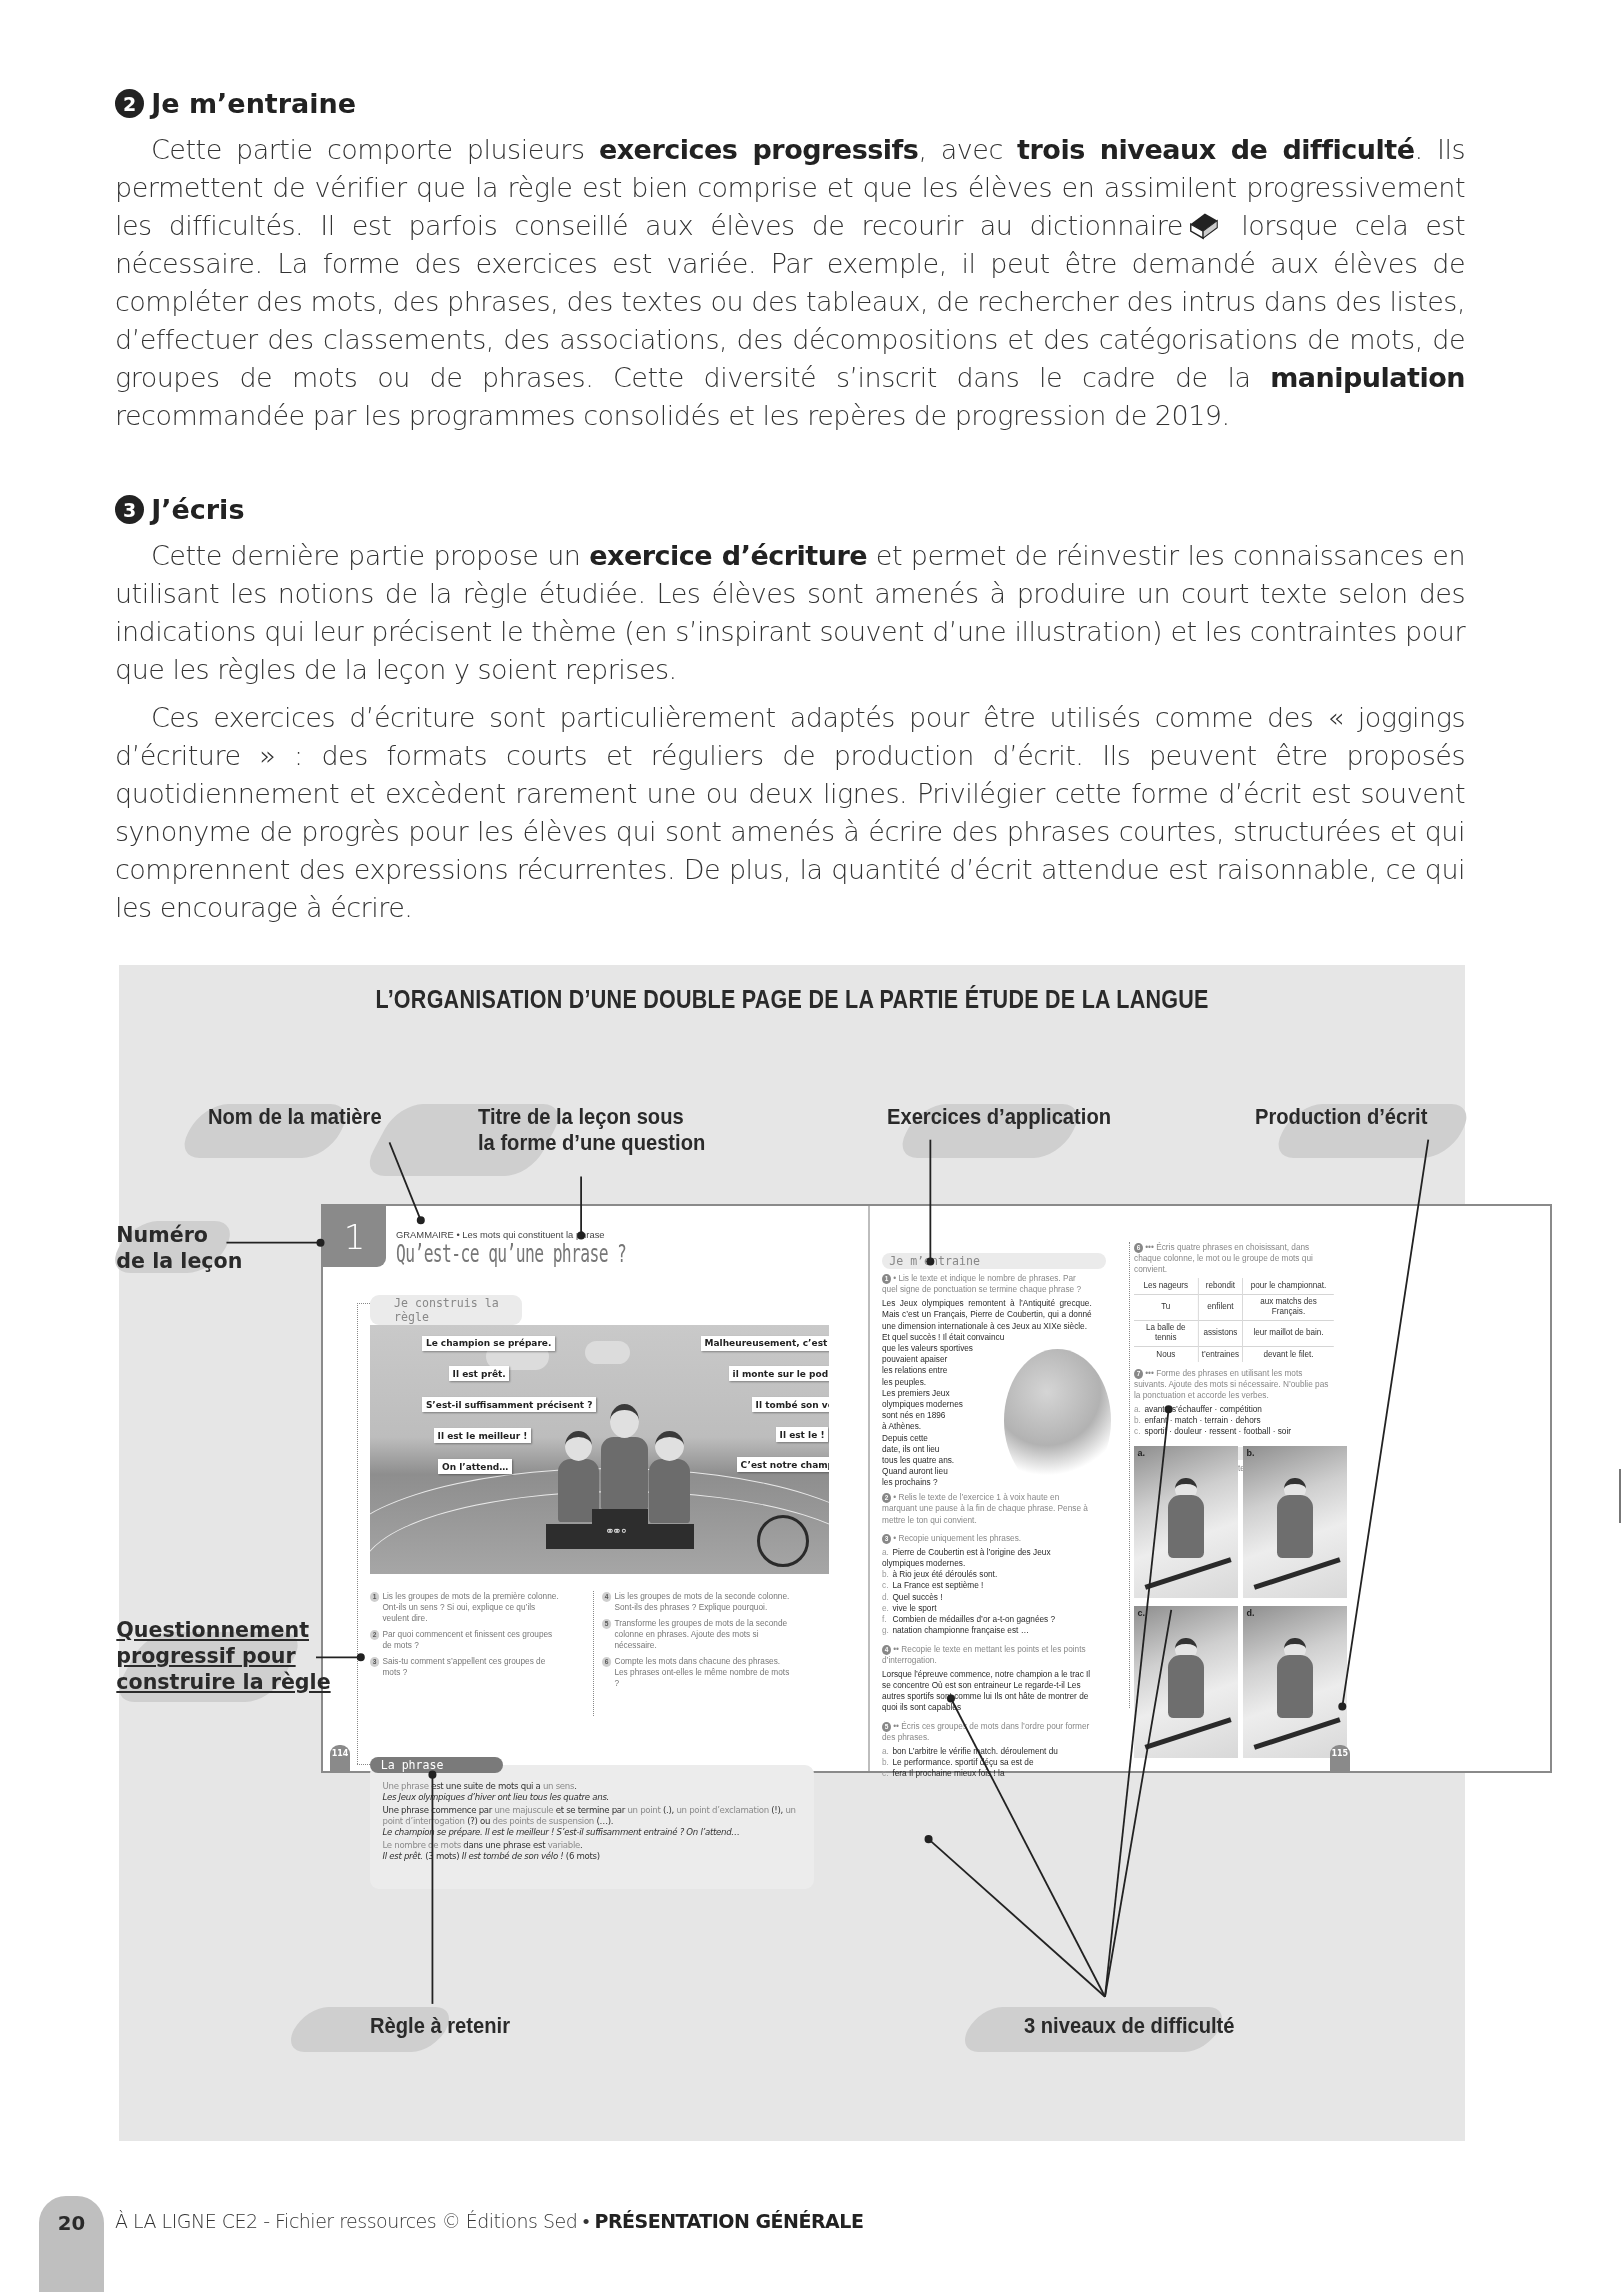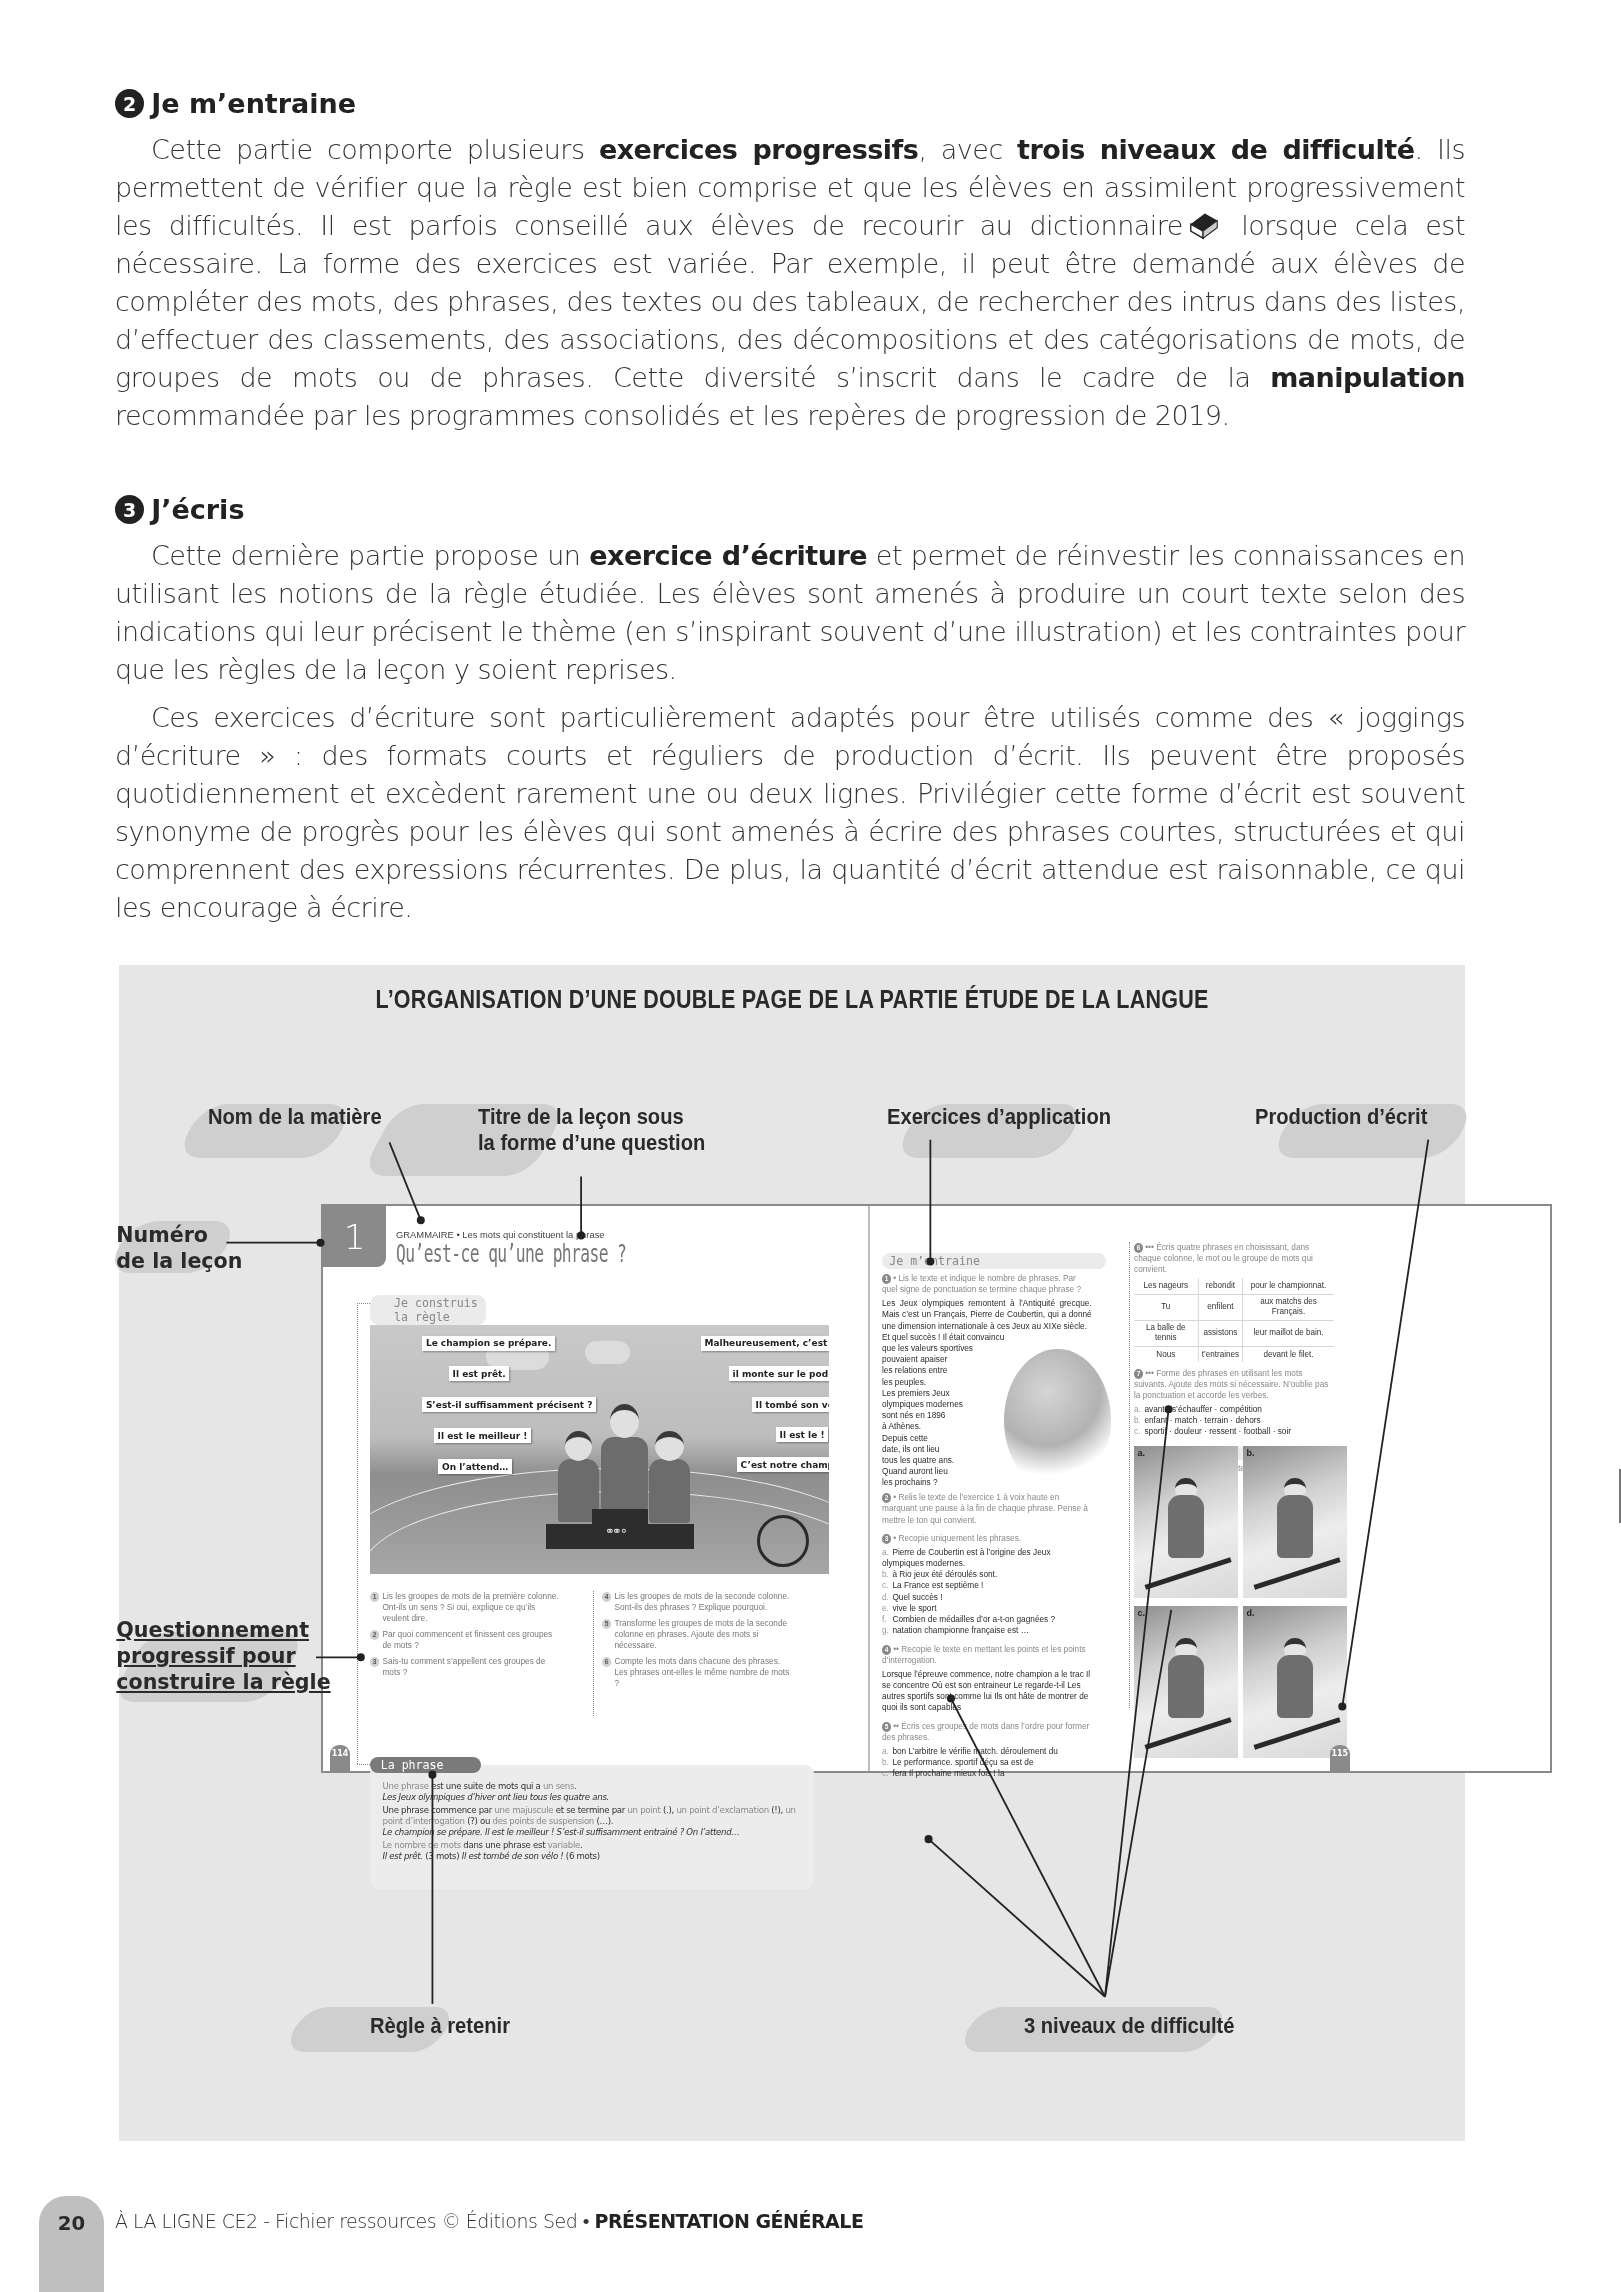--- a/index.html
+++ b/index.html
@@ -133,21 +133,21 @@
   <div class="callout" style="left:251px;top:1048px;">Règle à retenir</div>
   <div class="callout" style="left:905px;top:1048px;">3 niveaux de difficulté</div>
 
   <div class="spread">
     <div class="spread-divider"></div>
 
     <div class="lesson-tab">1</div>
     <div class="subject-line">GRAMMAIRE • Les mots qui constituent la phrase</div>
     <div class="lesson-title">Qu’est-ce qu’une phrase ?</div>
 
-    <div class="pill" style="left:47px;top:89px;width:116px;padding-left:24px;">Je construis la règle</div>
+    <div class="pill" style="left:47px;top:89px;width:152px;padding-left:24px;">Je construis la règle</div>
     <div class="dotted-v" style="left:34px;top:97px;height:461px;"></div>
     <div class="dotted-h" style="left:34px;top:97px;width:12.5px;"></div>
     <div class="dotted-h" style="left:34px;top:558px;width:12.5px;"></div>
 
     <div class="illus">
       <div class="cloud" style="left:116px;top:18px;width:63px;height:27px;"></div>
       <div class="cloud" style="left:215px;top:16px;width:45px;height:23px;"></div>
       <div class="track"></div>
       <div class="track2"></div>
       <div class="person" style="left:188px;top:134px;width:41px;height:63px;"></div>
@@ -201,21 +201,21 @@
           <span class="q-num">6</span>
           <span>Compte les mots dans chacune des phrases. Les phrases ont-elles le même nombre de mots ?</span>
         </div>
     </div>
 
     <div class="rule-box">
       <p><span class="hl">Une phrase</span><span> est une suite de mots qui a </span><span class="hl">un sens</span><span>.</span><br><i>Les Jeux olympiques d’hiver ont lieu tous les quatre ans.</i></p>
       <p><span>Une phrase commence par </span><span class="hl">une majuscule</span><span> et se termine par </span><span class="hl">un point</span><span> (.), </span><span class="hl">un point d’exclamation</span><span> (!), </span><span class="hl">un point d’interrogation</span><span> (?) ou </span><span class="hl">des points de suspension</span><span> (…).</span><br><i>Le champion se prépare. Il est le meilleur ! S’est-il suffisamment entrainé ? On l’attend…</i></p>
       <p><span class="hl">Le nombre de mots</span><span> dans une phrase est </span><span class="hl">variable</span><span>.</span><br><i>Il est prêt.</i><span> (3 mots) </span><i>Il est tombé de son vélo !</i><span> (6 mots)</span></p>
     </div>
-    <div class="pill-dark" style="left:47px;top:551px;width:111px;">La phrase</div>
+    <div class="pill-dark" style="left:47px;top:551px;width:133px;">La phrase</div>
     <div class="page-num" style="left:7.2px;top:539px;">114</div>
 
     <div class="pill" style="left:559px;top:47px;width:224px;">Je m’entraine</div>
     <div class="runner" style="left:681px;top:143px;width:107px;height:143px;"></div>
 
     <div class="ex-col" style="left:559px;top:67px;width:233px;">
       <div class="ex-instr"><span class="ex-badge">1</span> <span>•</span> <span>Lis le texte et indique le nombre de phrases. Par quel signe de ponctuation se termine chaque phrase ?</span></div>
       <div class="ex-text" style="text-align:justify;">Les Jeux olympiques remontent à l’Antiquité grecque. Mais c’est un Français, Pierre de Coubertin, qui a donné une dimension internationale à ces Jeux au XIXe siècle.</div>
       <div class="ex-text">
         <div>Et quel succès ! Il était convaincu</div>

